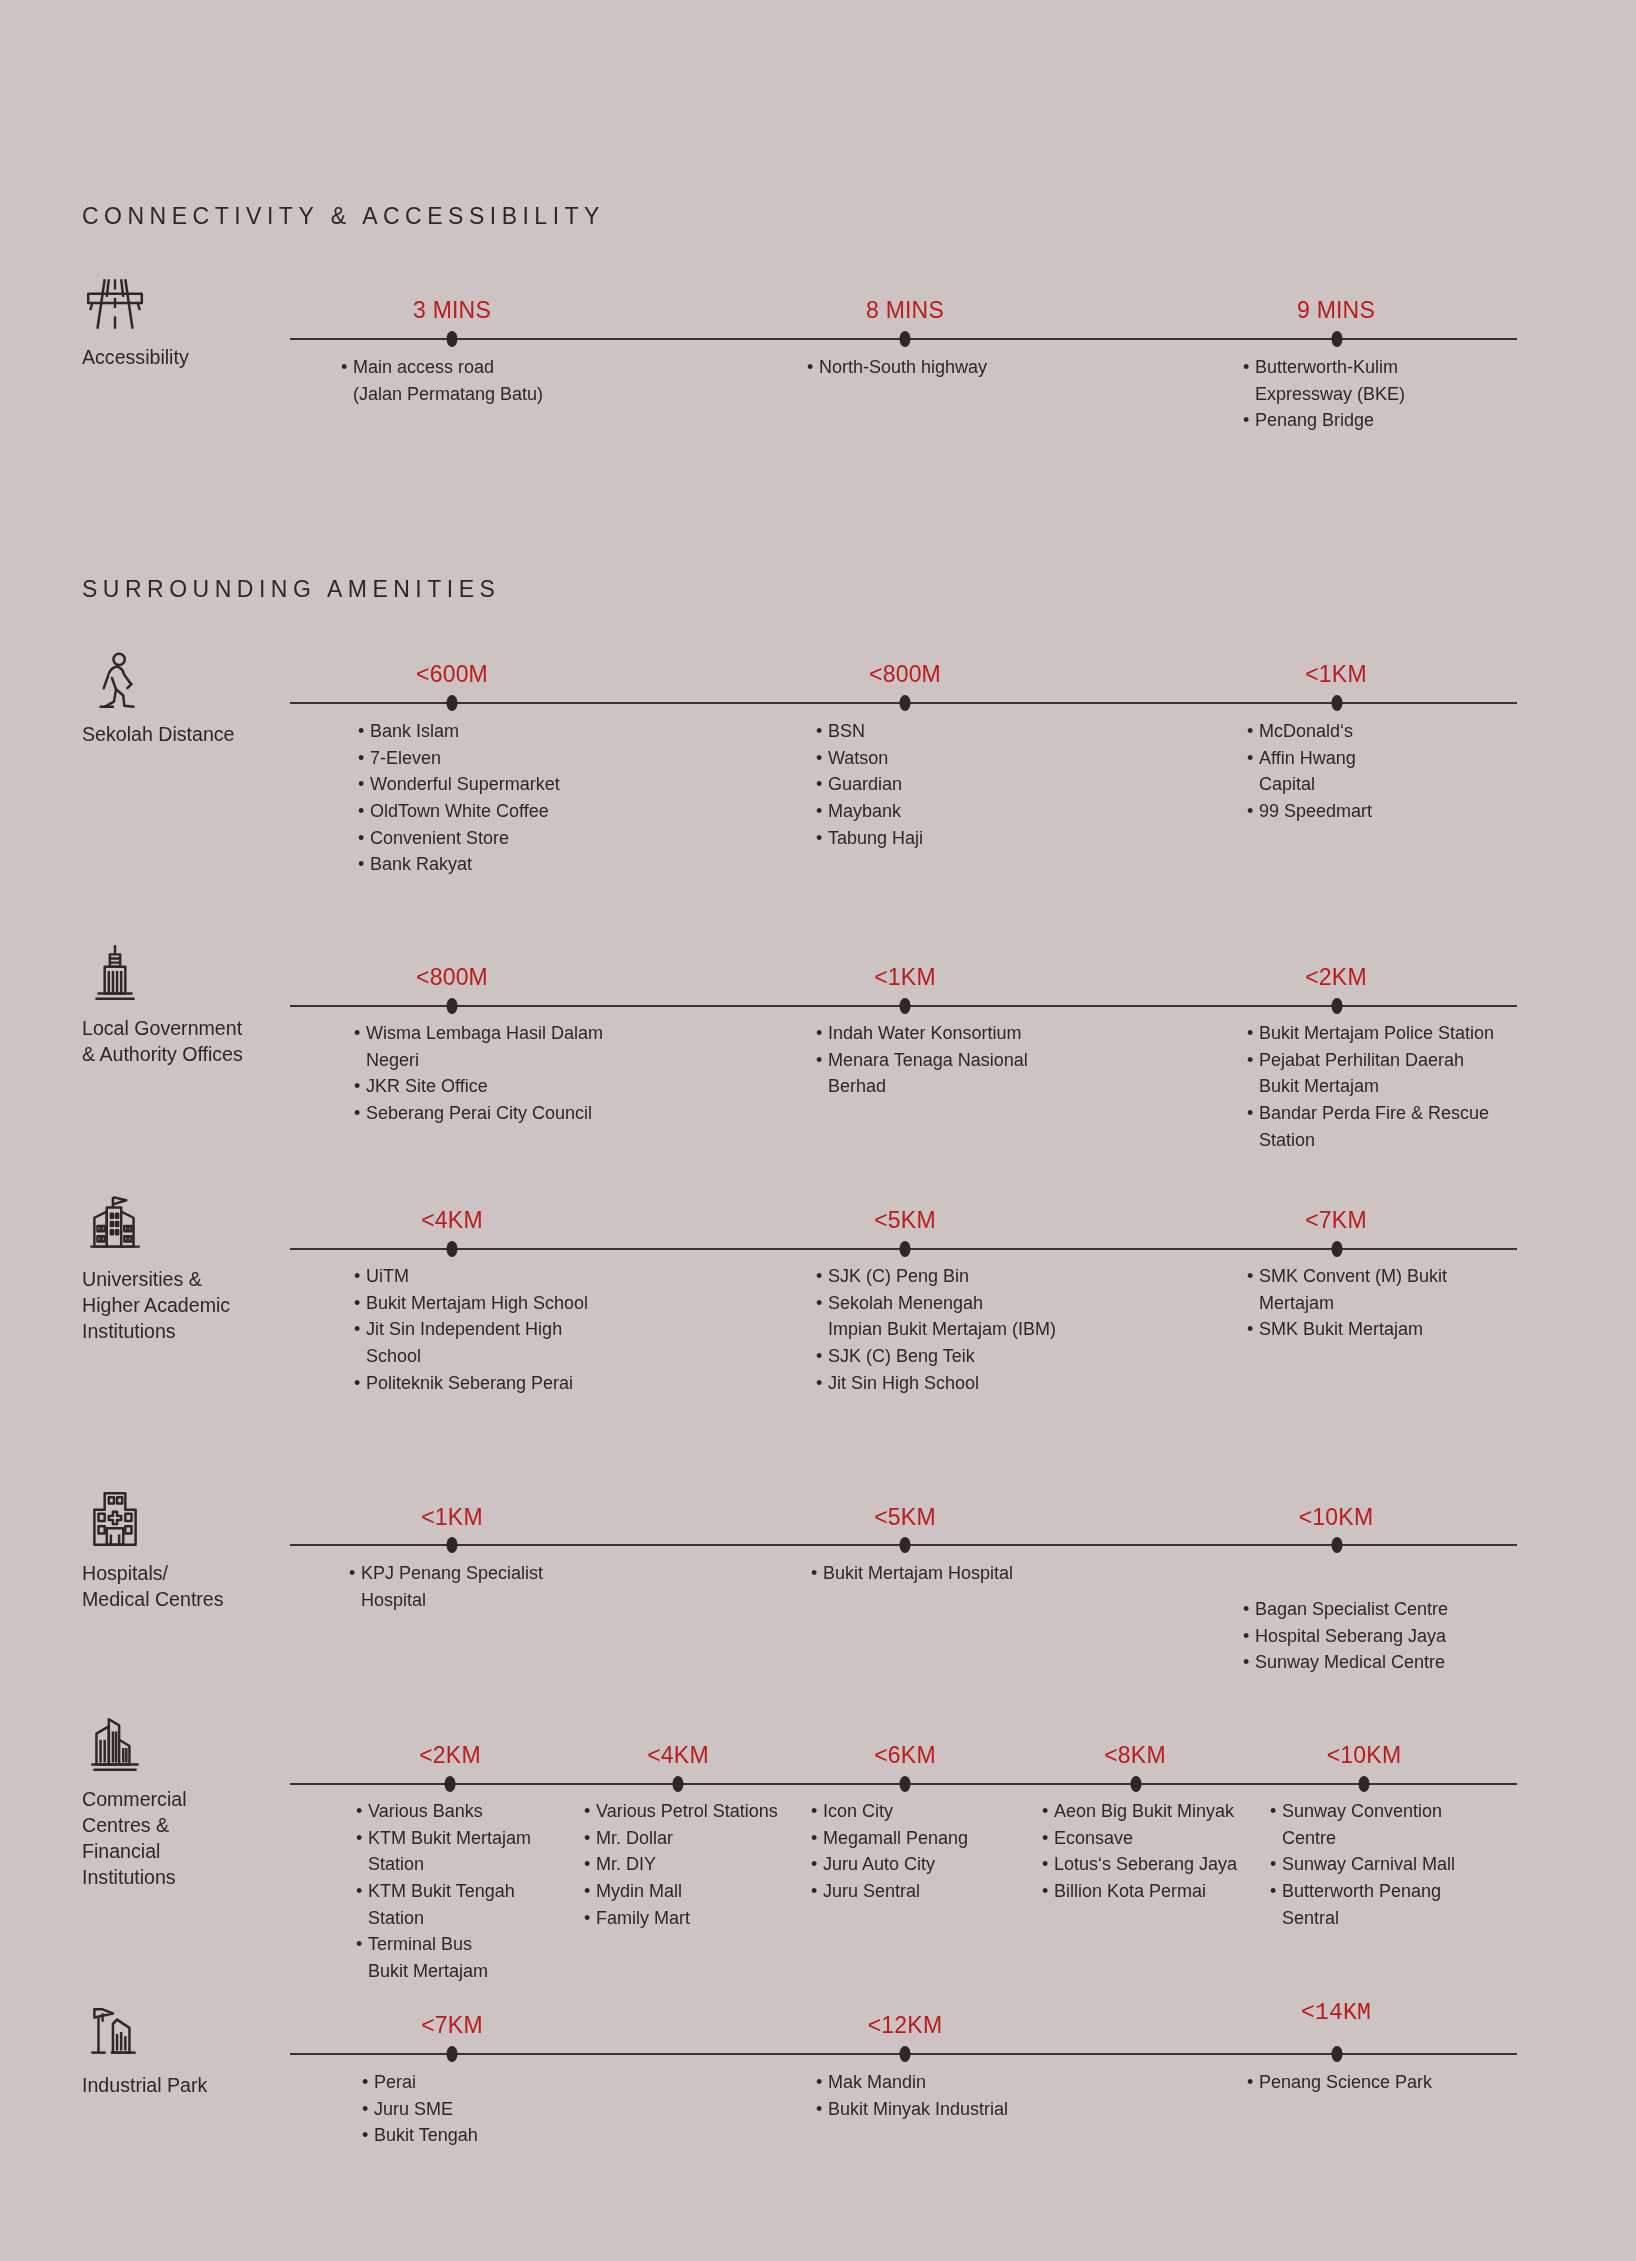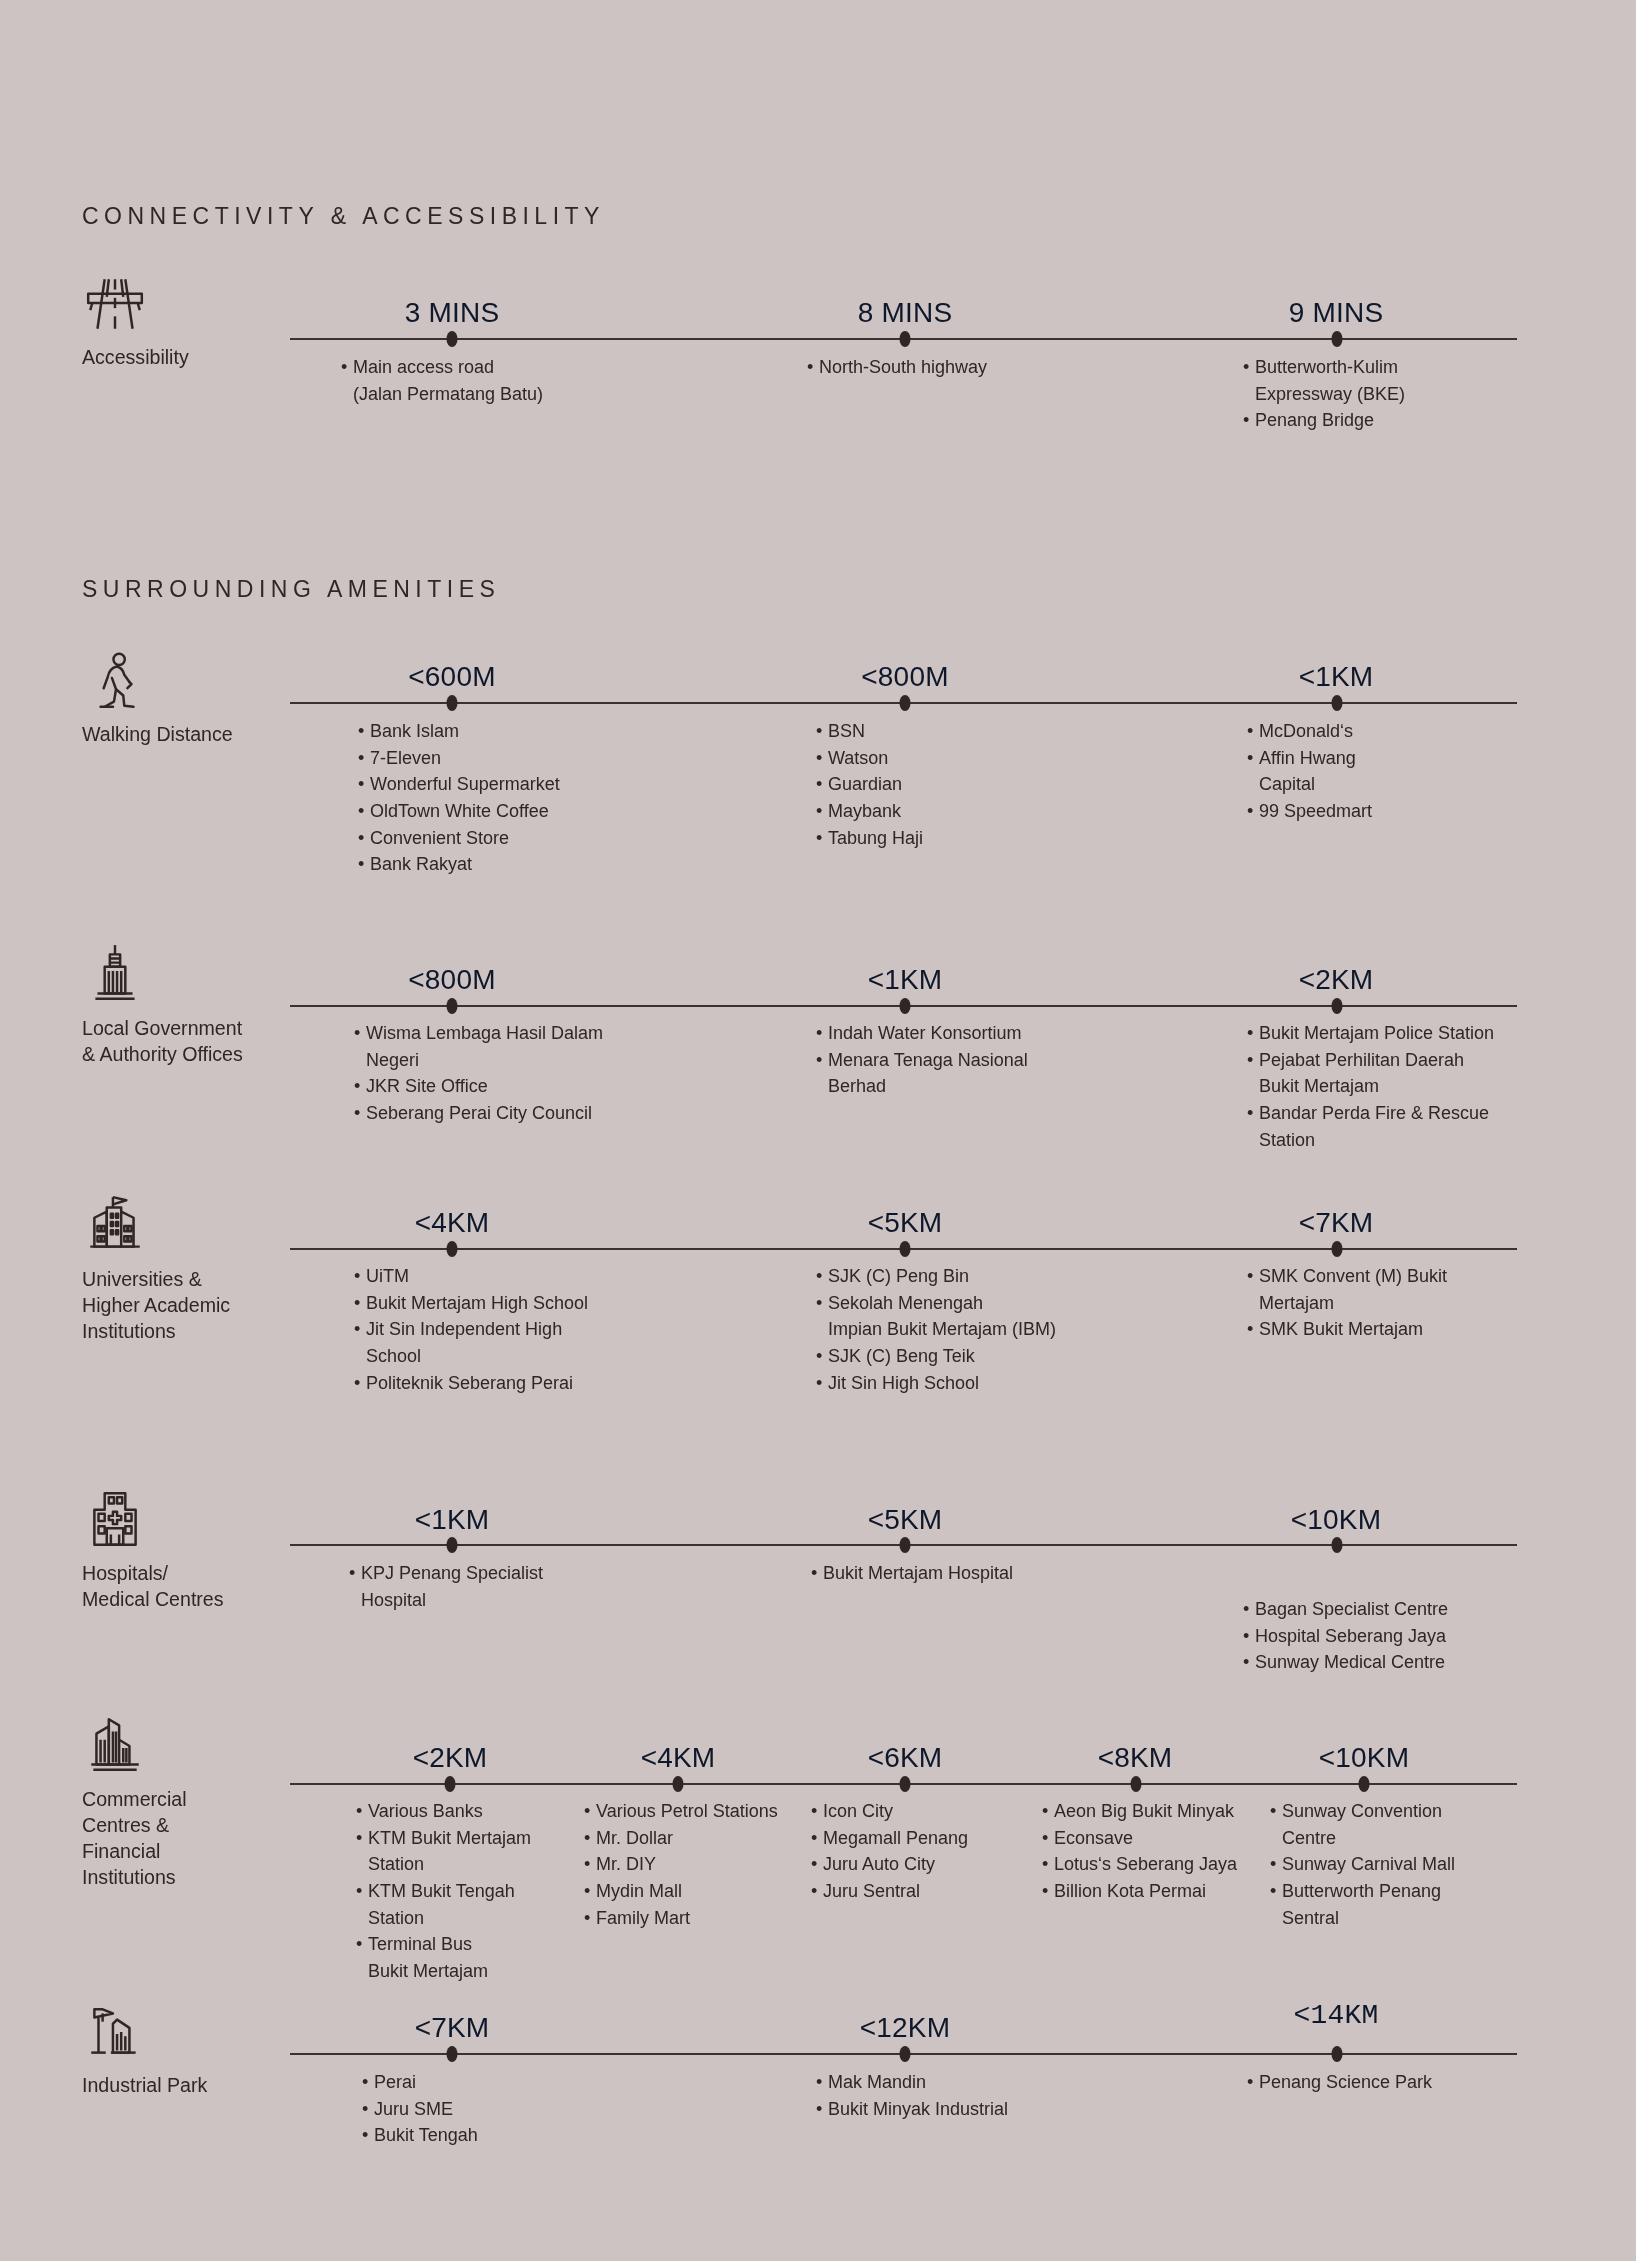--- a/index.html
+++ b/index.html
@@ -83,22 +83,22 @@
     transform: translate(-50%, -50%);
     width: 11px;
     height: 16px;
     border-radius: 50%;
     background: #2E2724;
   }
   .stop-dist {
     position: absolute;
     bottom: 17px;
     transform: translateX(-50%);
-    font-size: 28px;
-    color: #0f172a;
+    font-size: 23px;
+    color: #b91c1c;
     white-space: nowrap;
     letter-spacing: 0.2px;
   }
   .stop-list {
     position: absolute;
     top: 15.3px;
     font-size: 18px;
     line-height: 1.48;
     color: #2E2724;
     white-space: pre-line;
@@ -164,21 +164,21 @@
             <svg viewBox="0 0 64 64" fill="none" stroke="#2E2724" stroke-width="2.4" stroke-linecap="round" stroke-linejoin="round">
       <circle cx="36" cy="11" r="5.5"></circle>
       <path d="M34 18 C29 19 26 23 25 28 L21 39"></path>
       <path d="M34 18 C38 19 40 22 41 26 L46 33"></path>
       <path d="M46 33 L48 35 L44 39"></path>
       <path d="M29 29 L33 40 L31 52 L22 57"></path>
       <path d="M33 40 L40 46 L41 56 L50 57"></path>
       <path d="M18 57 L30 57"></path>
     </svg>
           </span>
-          <div class="row-title">Walking Distance</div>
+          <div class="row-title">Sekolah Distance</div>
         </div>
         <div class="timeline" style="top: 702px;">
           <div class="timeline-line"></div>
           <div class="tl-node" style="left: 162px;"></div>
           <div class="tl-node" style="left: 615px;"></div>
           <div class="tl-node" style="left: 1047px;"></div>
         </div>
         <div class="stop-dist" style="position: absolute; left: 452px; top: 661px; bottom: auto;">&lt;600M</div>
         <div class="stop-list" style="position: absolute; left: 358px; top: 718px; width: 256px;"><div class="li">Bank Islam</div><div class="li">7-Eleven</div><div class="li">Wonderful Supermarket</div><div class="li">OldTown White Coffee</div><div class="li">Convenient Store</div><div class="li">Bank Rakyat</div></div>
         <div class="stop-dist" style="position: absolute; left: 905px; top: 661px; bottom: auto;">&lt;800M</div>

